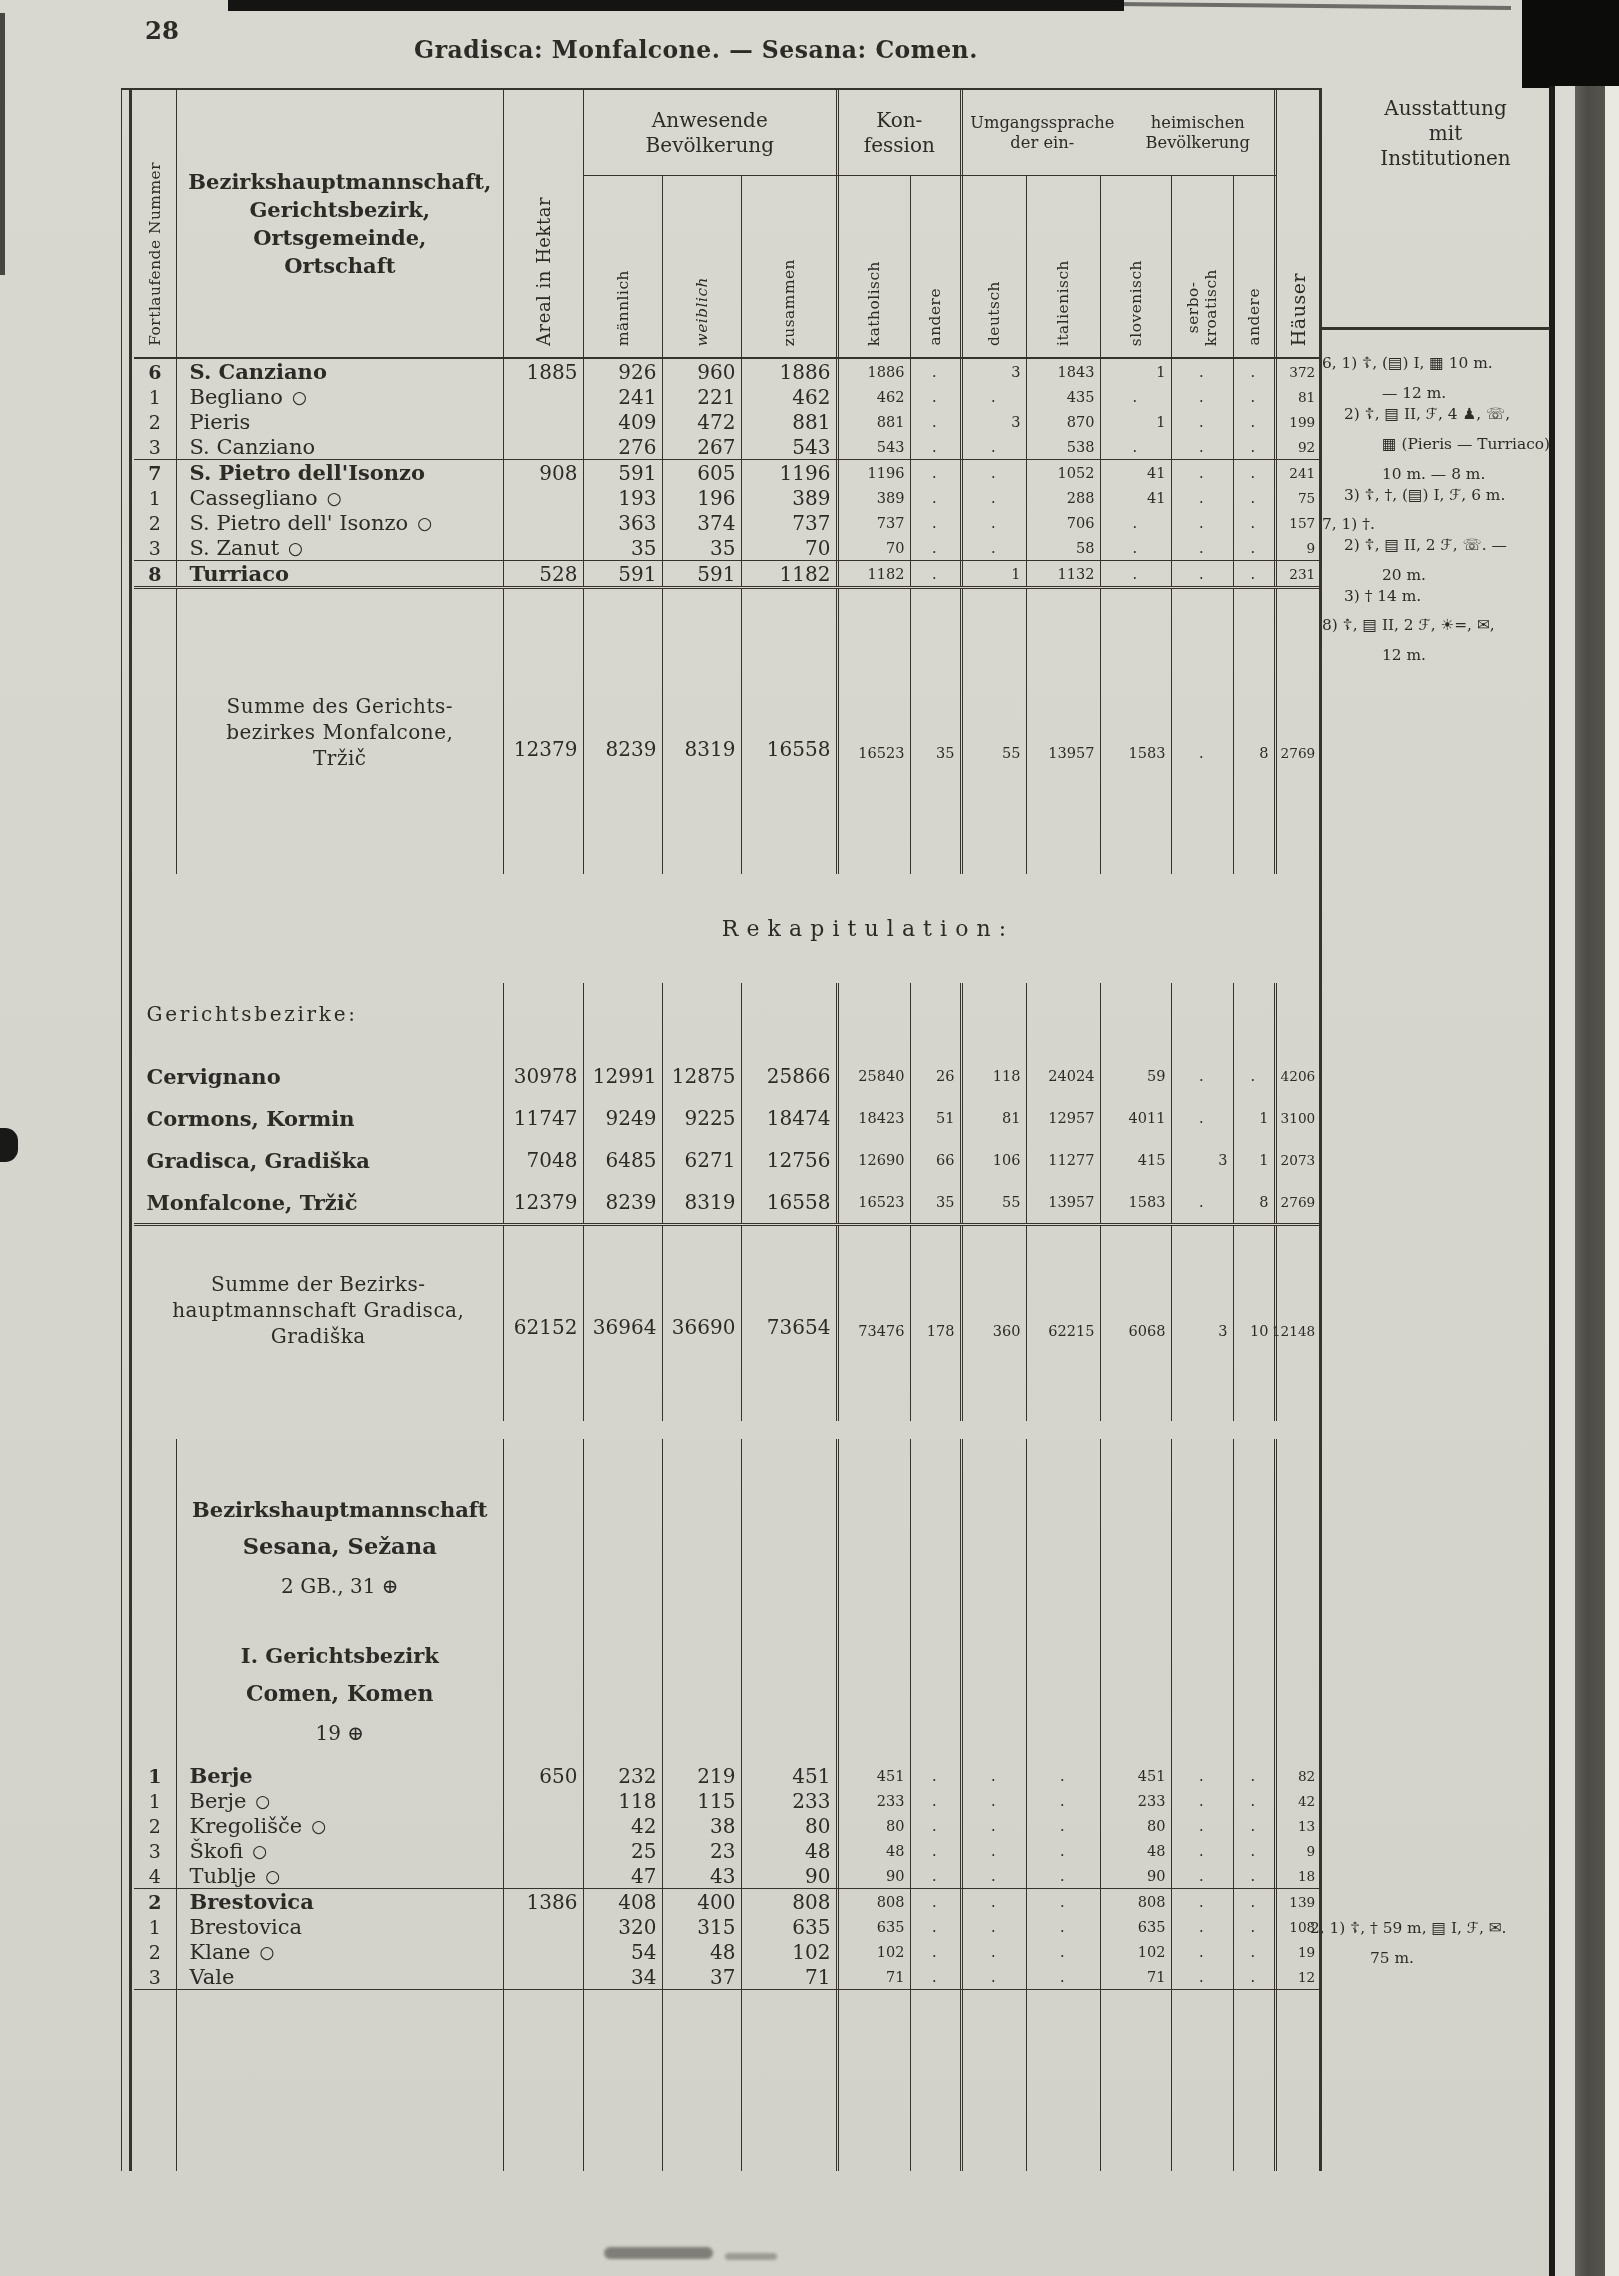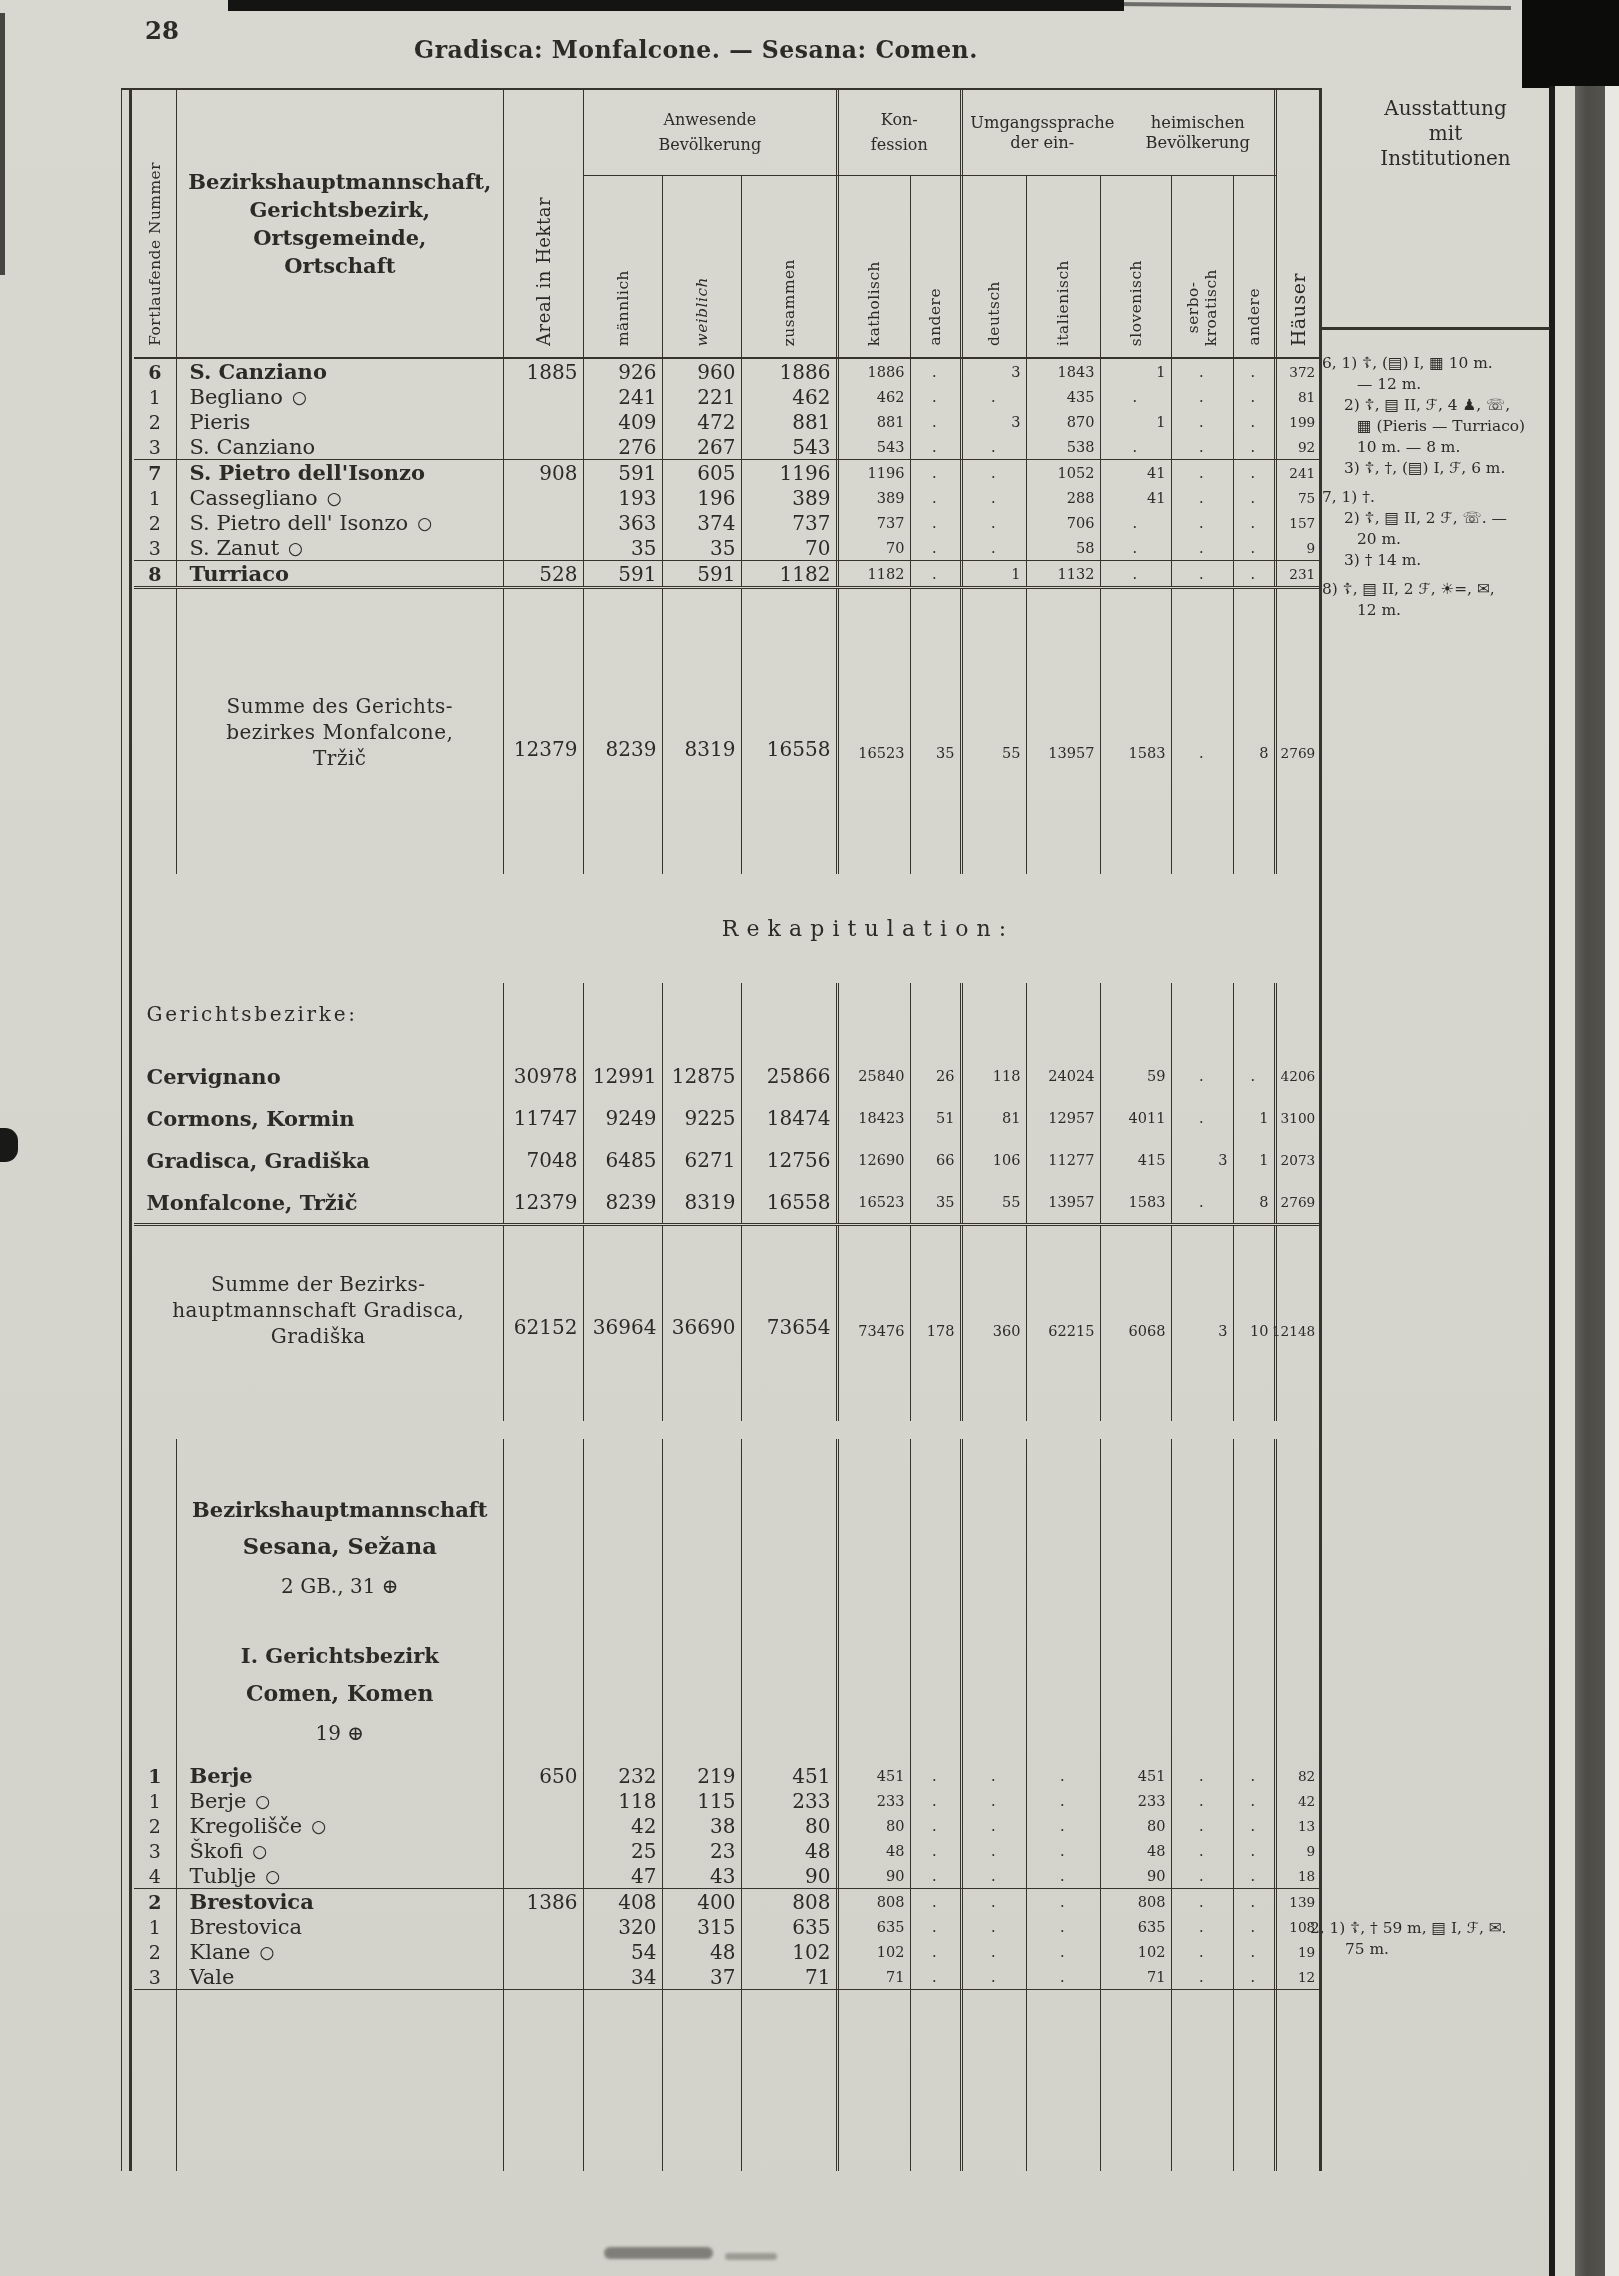--- a/index.html
+++ b/index.html
@@ -76,21 +76,21 @@
   .sec2{border-top:1.8px solid var(--ink);}
   .drb{border-bottom:3.6px double var(--ink);}
   .thinb{border-bottom:1.8px solid var(--ink);}
   .row.spacer{height:68px;}
   .row.tail{height:90px;}
 
   
   .hgrid{grid-template-rows:86px 181px;border-bottom:2.7px solid var(--ink);}
   .hc{display:flex;align-items:center;justify-content:center;text-align:center;}
   .h-name{flex-direction:column;font-weight:700;font-size:21px;line-height:28px;}
-  .h-bev,.h-konf{flex-direction:column;font-size:16px;line-height:24.4px;border-bottom:0.9px solid var(--ink);}
+  .h-bev,.h-konf{flex-direction:column;font-size:20px;line-height:24.4px;border-bottom:0.9px solid var(--ink);}
   .h-spr{flex-direction:row;font-size:16.3px;line-height:20px;border-bottom:0.9px solid var(--ink);}
   .gdr{border-right:3.6px double var(--ink);}
   .vcell{align-items:flex-end;padding-bottom:11px;}
   .vtext{writing-mode:vertical-rl;transform:rotate(180deg);font-size:15.4px;letter-spacing:0.5px;white-space:pre-line;text-align:center;}
   .vbig{font-size:18px;}
   .vhaus{font-size:19px;}
   .ital{font-style:italic;}
 
   
   .row.summe{height:127px;}
@@ -122,21 +122,21 @@
   .sl4{font-size:21px;font-weight:700;margin-top:45px;}
   .sl5{font-size:22px;font-weight:700;margin-top:12.7px;}
   .sl6{font-size:20px;margin-top:14.5px;}
 
   
   .ausst{left:1339px;top:96px;width:213px;text-align:center;font-size:20px;line-height:25px;}
   .ausst-rule{left:1320px;top:327px;width:230px;height:2.7px;background:var(--ink);}
   .annT{left:1322px;top:353px;width:282px;font-size:15.4px;line-height:21px;}
   .annB{left:1310px;top:1918px;width:303px;font-size:15.4px;line-height:21px;}
   .ann-line.sub{padding-left:22px;}
-  .ann-line.cont{padding-left:35px;}
+  .ann-line.cont{padding-left:60px;margin-top:9px;}
   .ann-line.gap{margin-top:8.1px;}
 </style>
 </head>
 <body>
 
 <div class="abs art art-topbar"></div>
 <div class="abs art art-topthin"></div>
 <div class="abs art-corner"></div>
 <div class="abs art art-leftedge"></div>
 <div class="abs art-rightpaper"></div>

